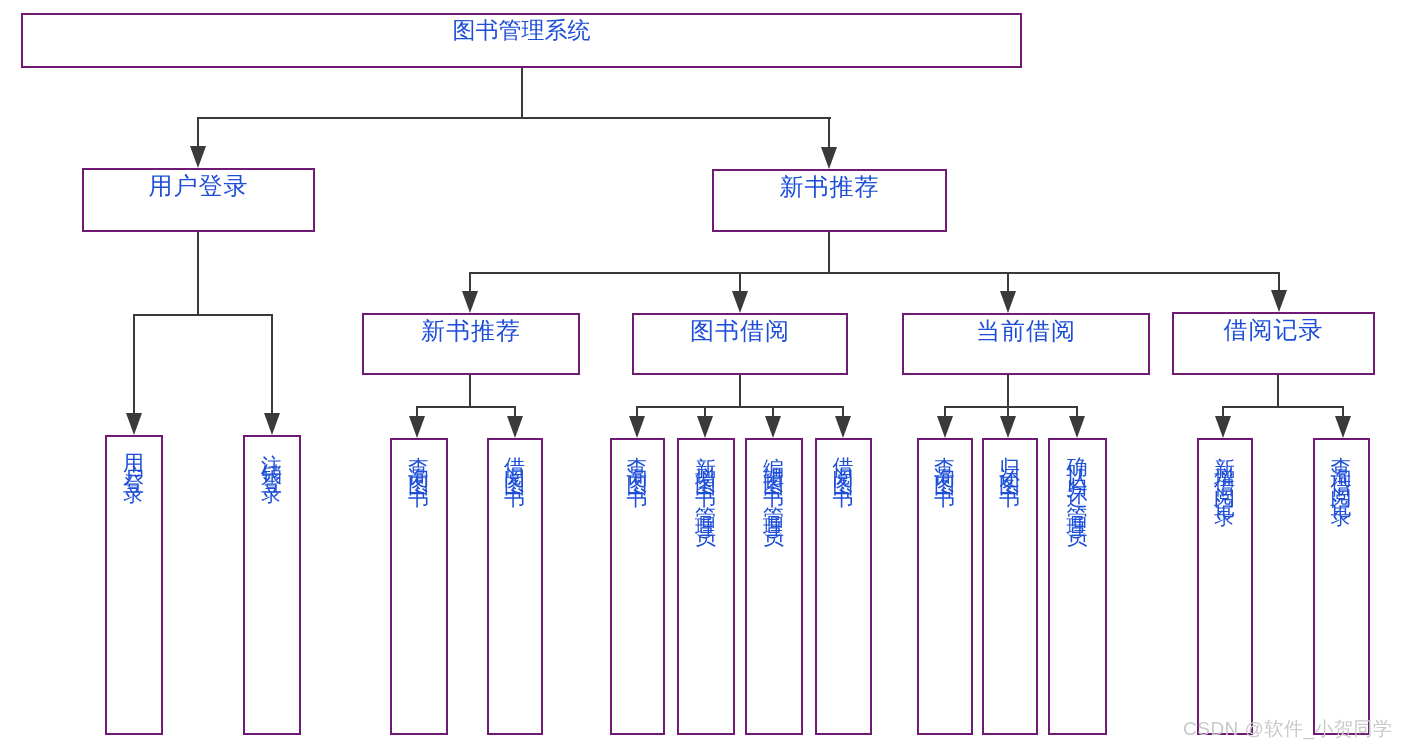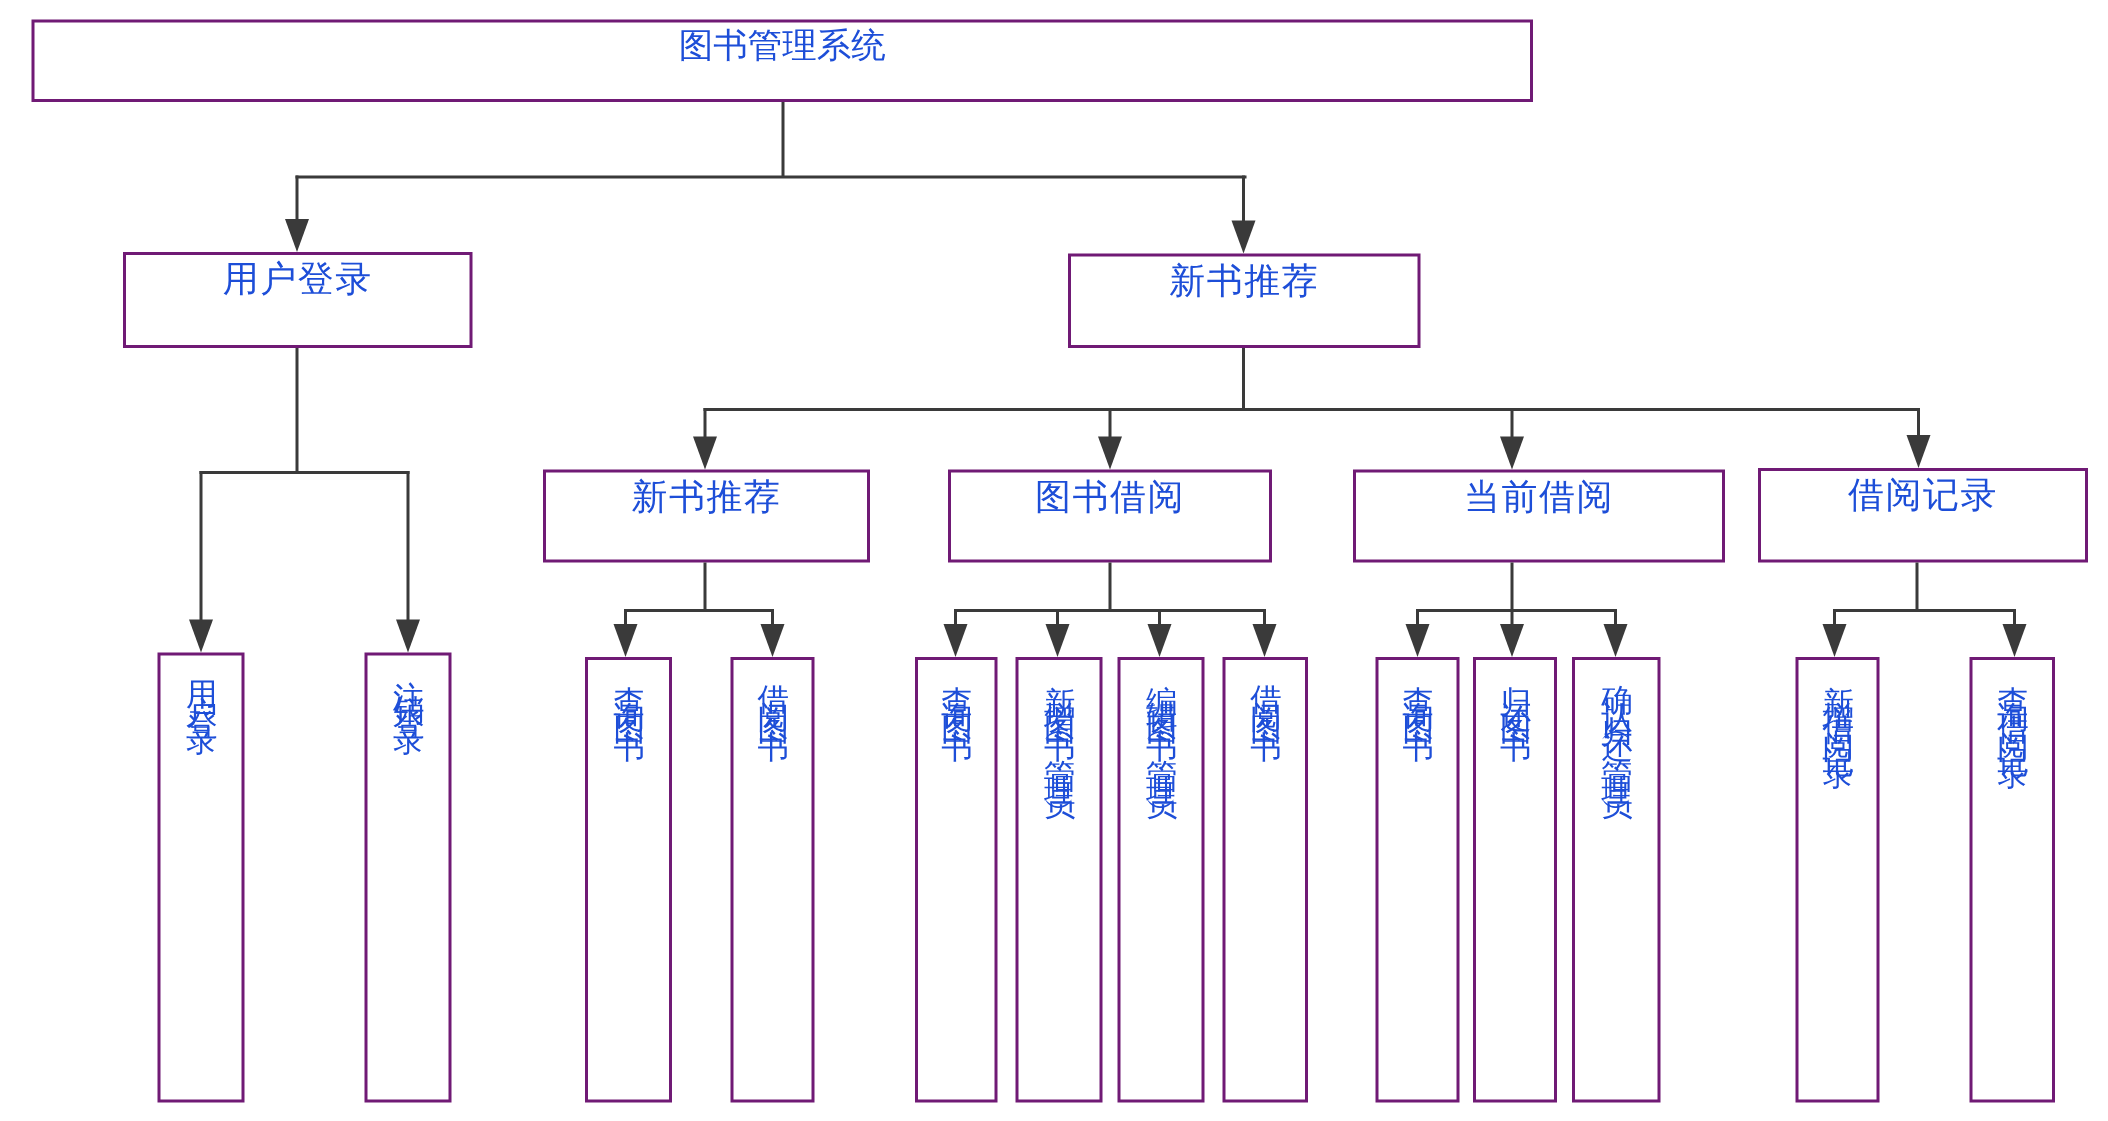--- a/index.html
+++ b/index.html
@@ -54,21 +54,21 @@
   </div>
 
   <div class="box hnode" style="left:632px;top:313px;width:216px;height:62px">
     <span>图书借阅</span>
   </div>
 
   <div class="box hnode" style="left:902px;top:313px;width:248px;height:62px">
     <span>当前借阅</span>
   </div>
 
-  <div class="box hnode" style="left:1172px;top:312px;width:220px;height:63px">
+  <div class="box hnode" style="left:1172px;top:312px;width:203px;height:63px">
     <span>借阅记录</span>
   </div>
 
   <div class="box leaf" style="left:105px;top:435px;width:58px;height:300px">
     <span>用户登录</span>
   </div>
   <div class="box leaf" style="left:243px;top:435px;width:58px;height:300px">
     <span>注销登录</span>
   </div>
 
@@ -161,14 +161,15 @@
   <div class="vline" style="left:1076px;top:406px;height:14px"></div>
   <div class="ahead" style="left:1069px;top:416px"></div>
 
   <div class="vline" style="left:1277px;top:375px;height:33px"></div>
   <div class="hline" style="left:1222px;top:406px;width:122px"></div>
   <div class="vline" style="left:1222px;top:406px;height:14px"></div>
   <div class="ahead" style="left:1215px;top:416px"></div>
   <div class="vline" style="left:1342px;top:406px;height:14px"></div>
   <div class="ahead" style="left:1335px;top:416px"></div>
 
+  <div class="watermark">CSDN @软件_小贺同学</div>
 
 </div>
 
 </body></html>

